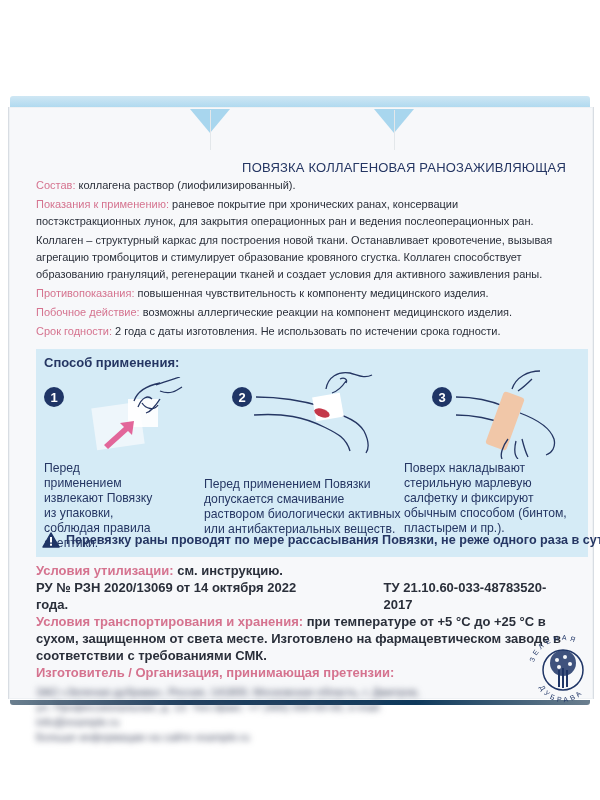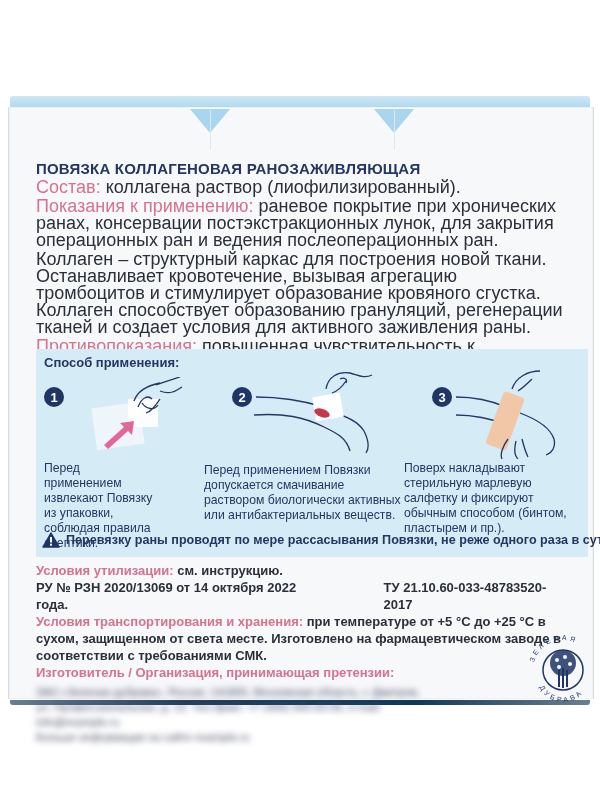--- a/index.html
+++ b/index.html
@@ -21,24 +21,25 @@
   .lid-fold { position: absolute; top: 109px; width: 0; height: 0;
     border-left: 20px solid transparent; border-right: 20px solid transparent; border-top: 24px solid #a8d6ee; }
   .crease { position: absolute; top: 110px; width: 1px; height: 40px; background: #e3e7ea; }
   .bottom-edge {
     position: absolute; left: 10px; top: 700px; width: 580px; height: 5px;
     background: linear-gradient(90deg, #6b7f8f, #1f3f5f 30%, #0f3a5c 70%, #6b7f8f);
     border-radius: 0 0 3px 3px;
   }
   .content { position: absolute; left: 36px; top: 160px; width: 530px; }
   h1 {
-    margin: 0; font-size: 15px; font-weight: bold; color: #253663; letter-spacing: 0.2px;
+    margin: 0; font-size: 13px; font-weight: normal; color: #253663; letter-spacing: 0.2px;
     white-space: nowrap;
+    text-align: right;
   }
-  p { margin: 0; font-size: 18px; line-height: 17px; color: #2a2f3a; }
+  p { margin: 0; font-size: 11px; line-height: 17px; color: #2a2f3a; }
   .lbl { color: #d5738f; }
   .gap { margin-top: 2px; }
   .howto {
     position: absolute; left: 36px; top: 349px; width: 552px; height: 208px;
     background: #d5ebf6;
   }
   .howto-title { position: absolute; left: 8px; top: 6px; font-size: 13px; font-weight: bold; color: #253663; }
   .step-num {
     position: absolute; width: 20px; height: 20px; border-radius: 50%;
     background: #1f3566; color: #fff; font-size: 13px; font-weight: bold;
@@ -106,21 +107,21 @@
   <div class="step-text" style="left:8px; top:112px; width:112px;">Перед применением извлекают Повязку из упаковки, соблюдая правила асептики.</div>
 
   <div class="step-num" style="left:196px; top:38px;">2</div>
   <svg class="illus" style="left:218px; top:18px;" width="130" height="90" viewBox="0 0 130 90">
     <path d="M2 30 C30 30 50 34 70 40 M0 48 C30 46 50 50 70 60 C82 66 92 70 96 84 M74 44 C90 48 104 54 110 64 C114 72 116 80 112 86" stroke="#253663" stroke-width="1.3" fill="none"></path>
     <rect x="60" y="28" width="28" height="24" fill="#ffffff" transform="rotate(-10 74 40)"></rect>
     <ellipse cx="68" cy="46" rx="8" ry="4" fill="#c4384a" transform="rotate(20 68 46)"></ellipse>
     <path d="M72 22 C74 10 84 4 96 6 C104 8 110 12 118 8 M78 26 C84 24 88 20 92 14 M86 12 C90 10 94 12 92 16" stroke="#253663" stroke-width="1.3" fill="none"></path>
   </svg>
   <div class="step-text" style="left:168px; top:112px; width:200px;">
-    <div style="margin-top:2px;">Перед применением Повязки допускается смачивание раствором биологически активных или антибактериальных веществ.</div>
+    <div style="margin-top:16px;">Перед применением Повязки допускается смачивание раствором биологически активных или антибактериальных веществ.</div>
   </div>
 
   <div class="step-num" style="left:396px; top:38px;">3</div>
   <svg class="illus" style="left:420px; top:20px;" width="120" height="90" viewBox="0 0 120 90">
     <path d="M0 28 C20 28 36 32 50 38 M0 46 C20 46 36 50 52 56 M64 44 C80 50 94 58 98 70 C100 78 96 84 90 86" stroke="#253663" stroke-width="1.3" fill="none"></path>
     <rect x="38" y="24" width="22" height="56" rx="3" fill="#f1c7a8" transform="rotate(20 49 52)"></rect>
     <path d="M56 20 C60 8 72 2 84 2 M62 22 C68 18 72 14 76 10 M52 70 C46 78 44 86 46 90 M60 72 C58 80 58 86 62 90 M66 70 C68 78 70 84 72 88" stroke="#253663" stroke-width="1.3" fill="none"></path>
   </svg>
   <div class="step-text" style="left:368px; top:112px; width:170px;">Поверх накладывают стерильную марлевую салфетку и фиксируют обычным способом (бинтом, пластырем и пр.).</div>
 

